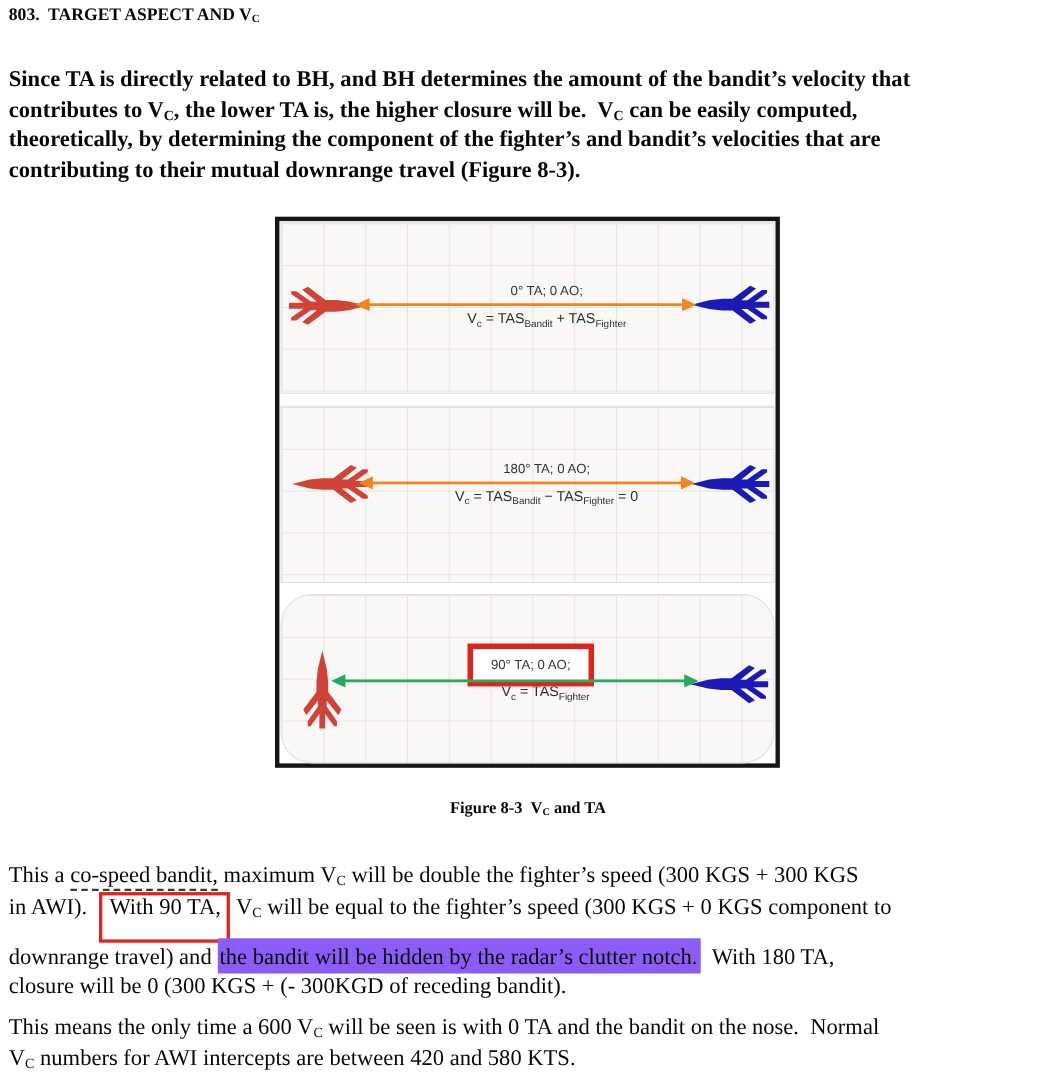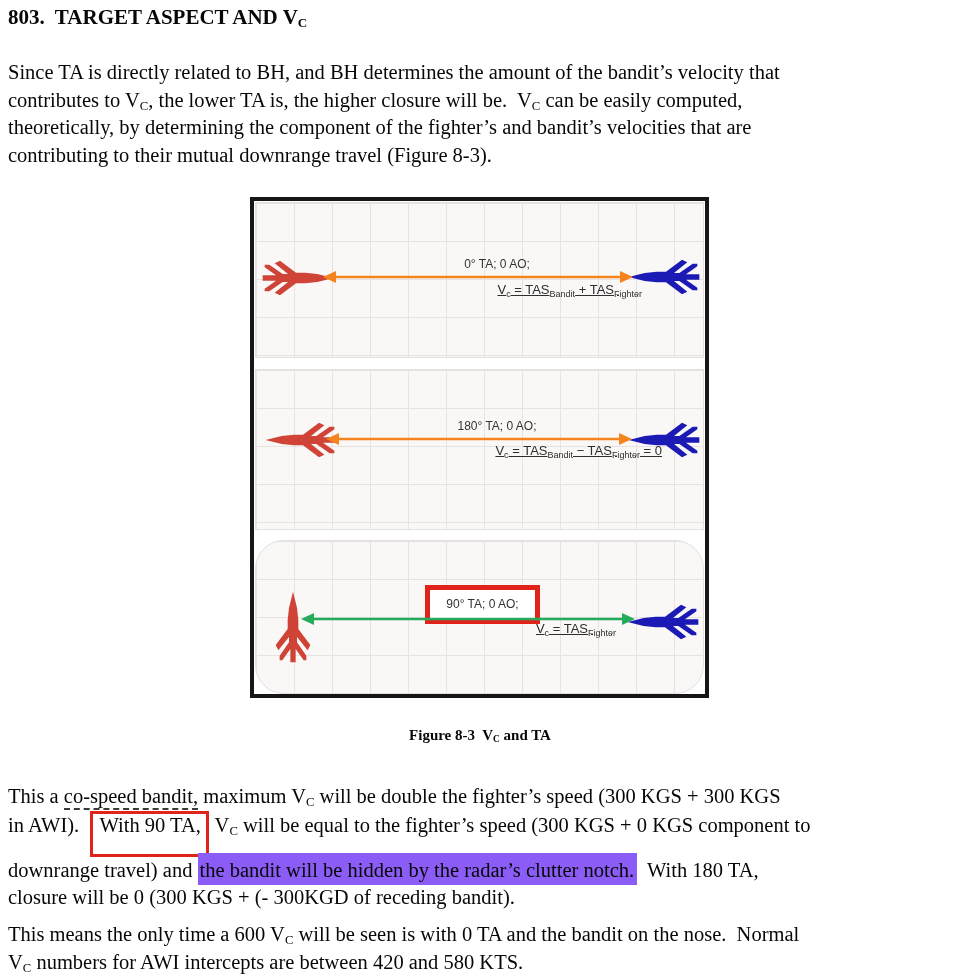--- a/index.html
+++ b/index.html
@@ -3,24 +3,24 @@
 <meta charset="utf-8">
 <style>
   * { margin:0; padding:0; box-sizing:border-box; }
   body { background:#e8e8e8; }
   .page {
     position:relative; width:960px; height:980px; background:#ffffff;
     font-family:"Liberation Serif", serif; color:#070707; overflow:hidden;
   }
   .heading {
     position:absolute; left:8px; top:5px;
-    font-weight:bold; font-size:21px; white-space:pre;
+    font-weight:bold; font-size:16px; white-space:pre;
   }
   .para { position:absolute; left:8px; }
-  #p1 { top:59px; }
+  #p1 { top:59px;font-weight:bold; }
   #p2 { top:783px; }
   #p3 { top:921px; }
   .line { white-space:pre; font-size:20.5px; line-height:27.5px; }
   sub.vc { font-size:0.62em; vertical-align:-0.22em; line-height:0; }
 
   .dashu { border-bottom:2px dashed #3a3a3a; padding-bottom:1px; }
   .redbox {
     display:inline-block; border:3px solid #e0231b;
     padding:0 5px 18px 6px; margin:0 1px; line-height:22px;
   }
@@ -50,22 +50,22 @@
   .flipx { transform:scaleX(-1); }
   .rotup { transform:rotate(-90deg); }
 
   .arrow { position:absolute; height:16px; z-index:3; }
 
   .plabel {
     position:absolute; text-align:center; font-size:12px; color:#333;
     white-space:pre; z-index:4;
   }
   .formula {
-    position:absolute; text-align:right; font-size:13px; color:#2e2e2e;
-    white-space:pre; z-index:1;text-decoration:underline;
+    position:absolute; text-align:center; font-size:13px; color:#2e2e2e;
+    white-space:pre; z-index:1;
   }
   .formula sub { font-size:9px; vertical-align:-0.35em; line-height:0; }
 
   .fig-redbox {
     position:absolute; left:169px; top:44px; width:115px; height:39px;
     border:5px solid #e0231b; background:#ffffff; z-index:2;
   }
 
   .caption {
     position:absolute; left:0; top:727px; width:960px; text-align:center;

